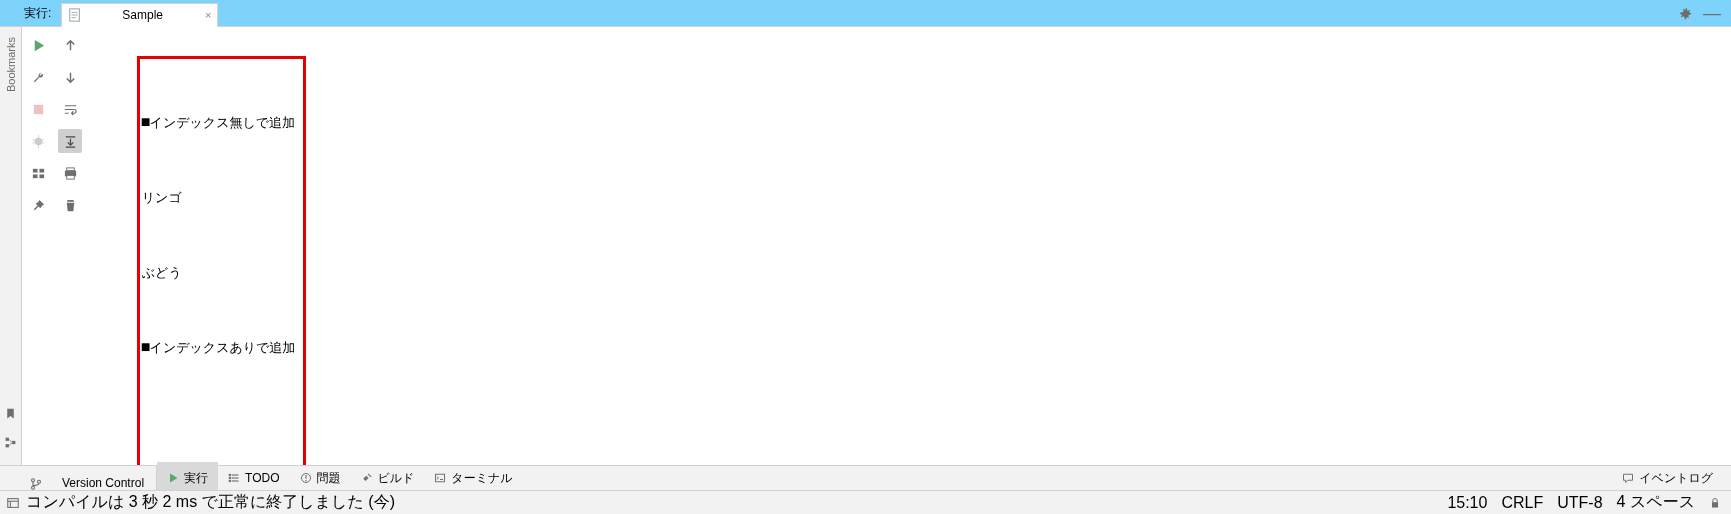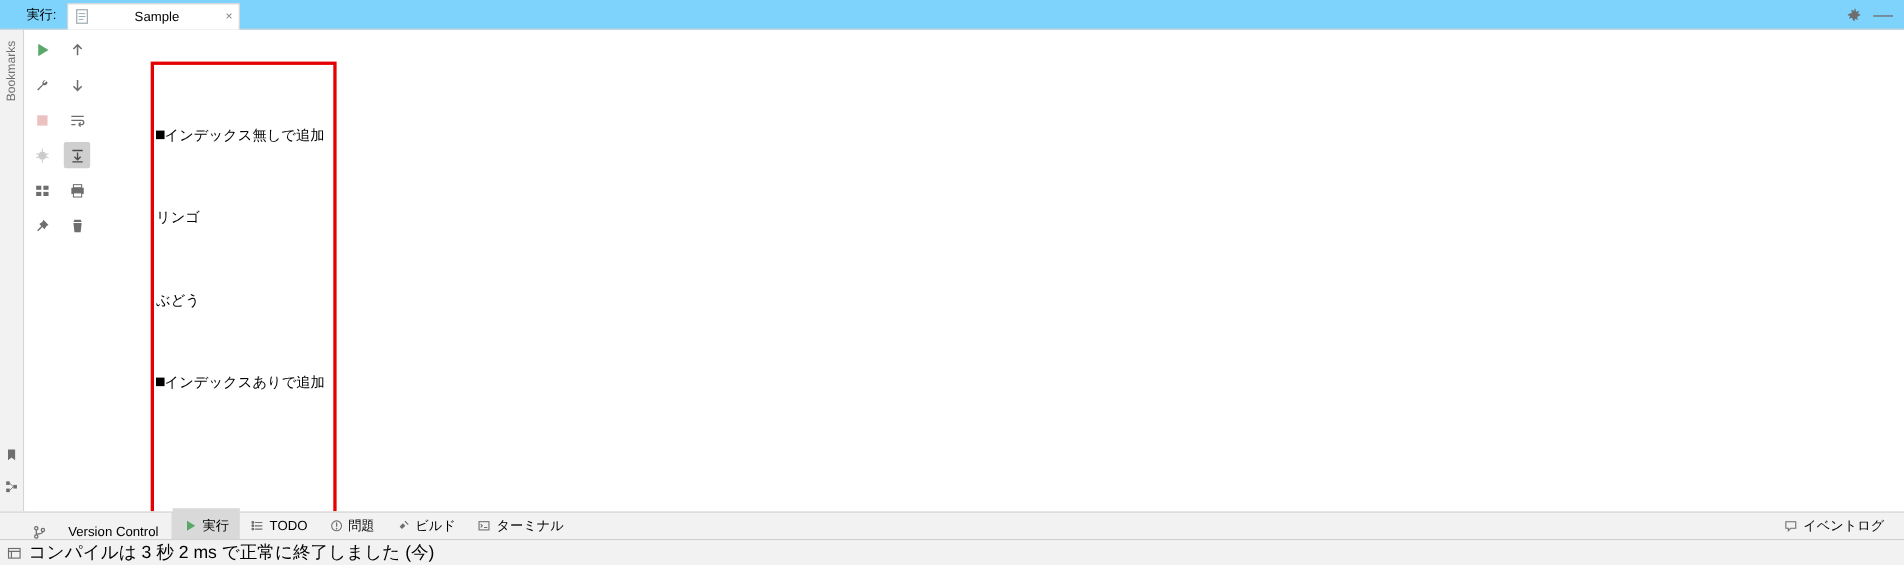--- a/index.html
+++ b/index.html
@@ -249,13 +249,23 @@
 
 <div class="status-bar">
   <div class="status-left">
     <svg width="14" height="14" viewBox="0 0 16 16" fill="none" stroke="#6e6e6e" stroke-width="1.2">
         <rect x="2" y="3" width="12" height="10"></rect>
         <line x1="2" y1="6" x2="14" y2="6"></line>
         <line x1="5" y1="6" x2="5" y2="13"></line>
       </svg>
     <span>コンパイルは 3 秒 2 ms で正常に終了しました (今)</span>
   </div>
+  <div class="status-right">
+    <span>15:10</span>
+    <span>CRLF</span>
+    <span>UTF-8</span>
+    <span>4 スペース</span>
+    <svg class="lock-icon" viewBox="0 0 16 16" fill="#6e6e6e">
+        <rect x="4" y="7" width="8" height="7"></rect>
+        <path d="M5 7V5a3 3 0 016 0v2" fill="none" stroke="#6e6e6e" stroke-width="1.3"></path>
+      </svg>
+  </div>
 </div>
 
 </body></html>

